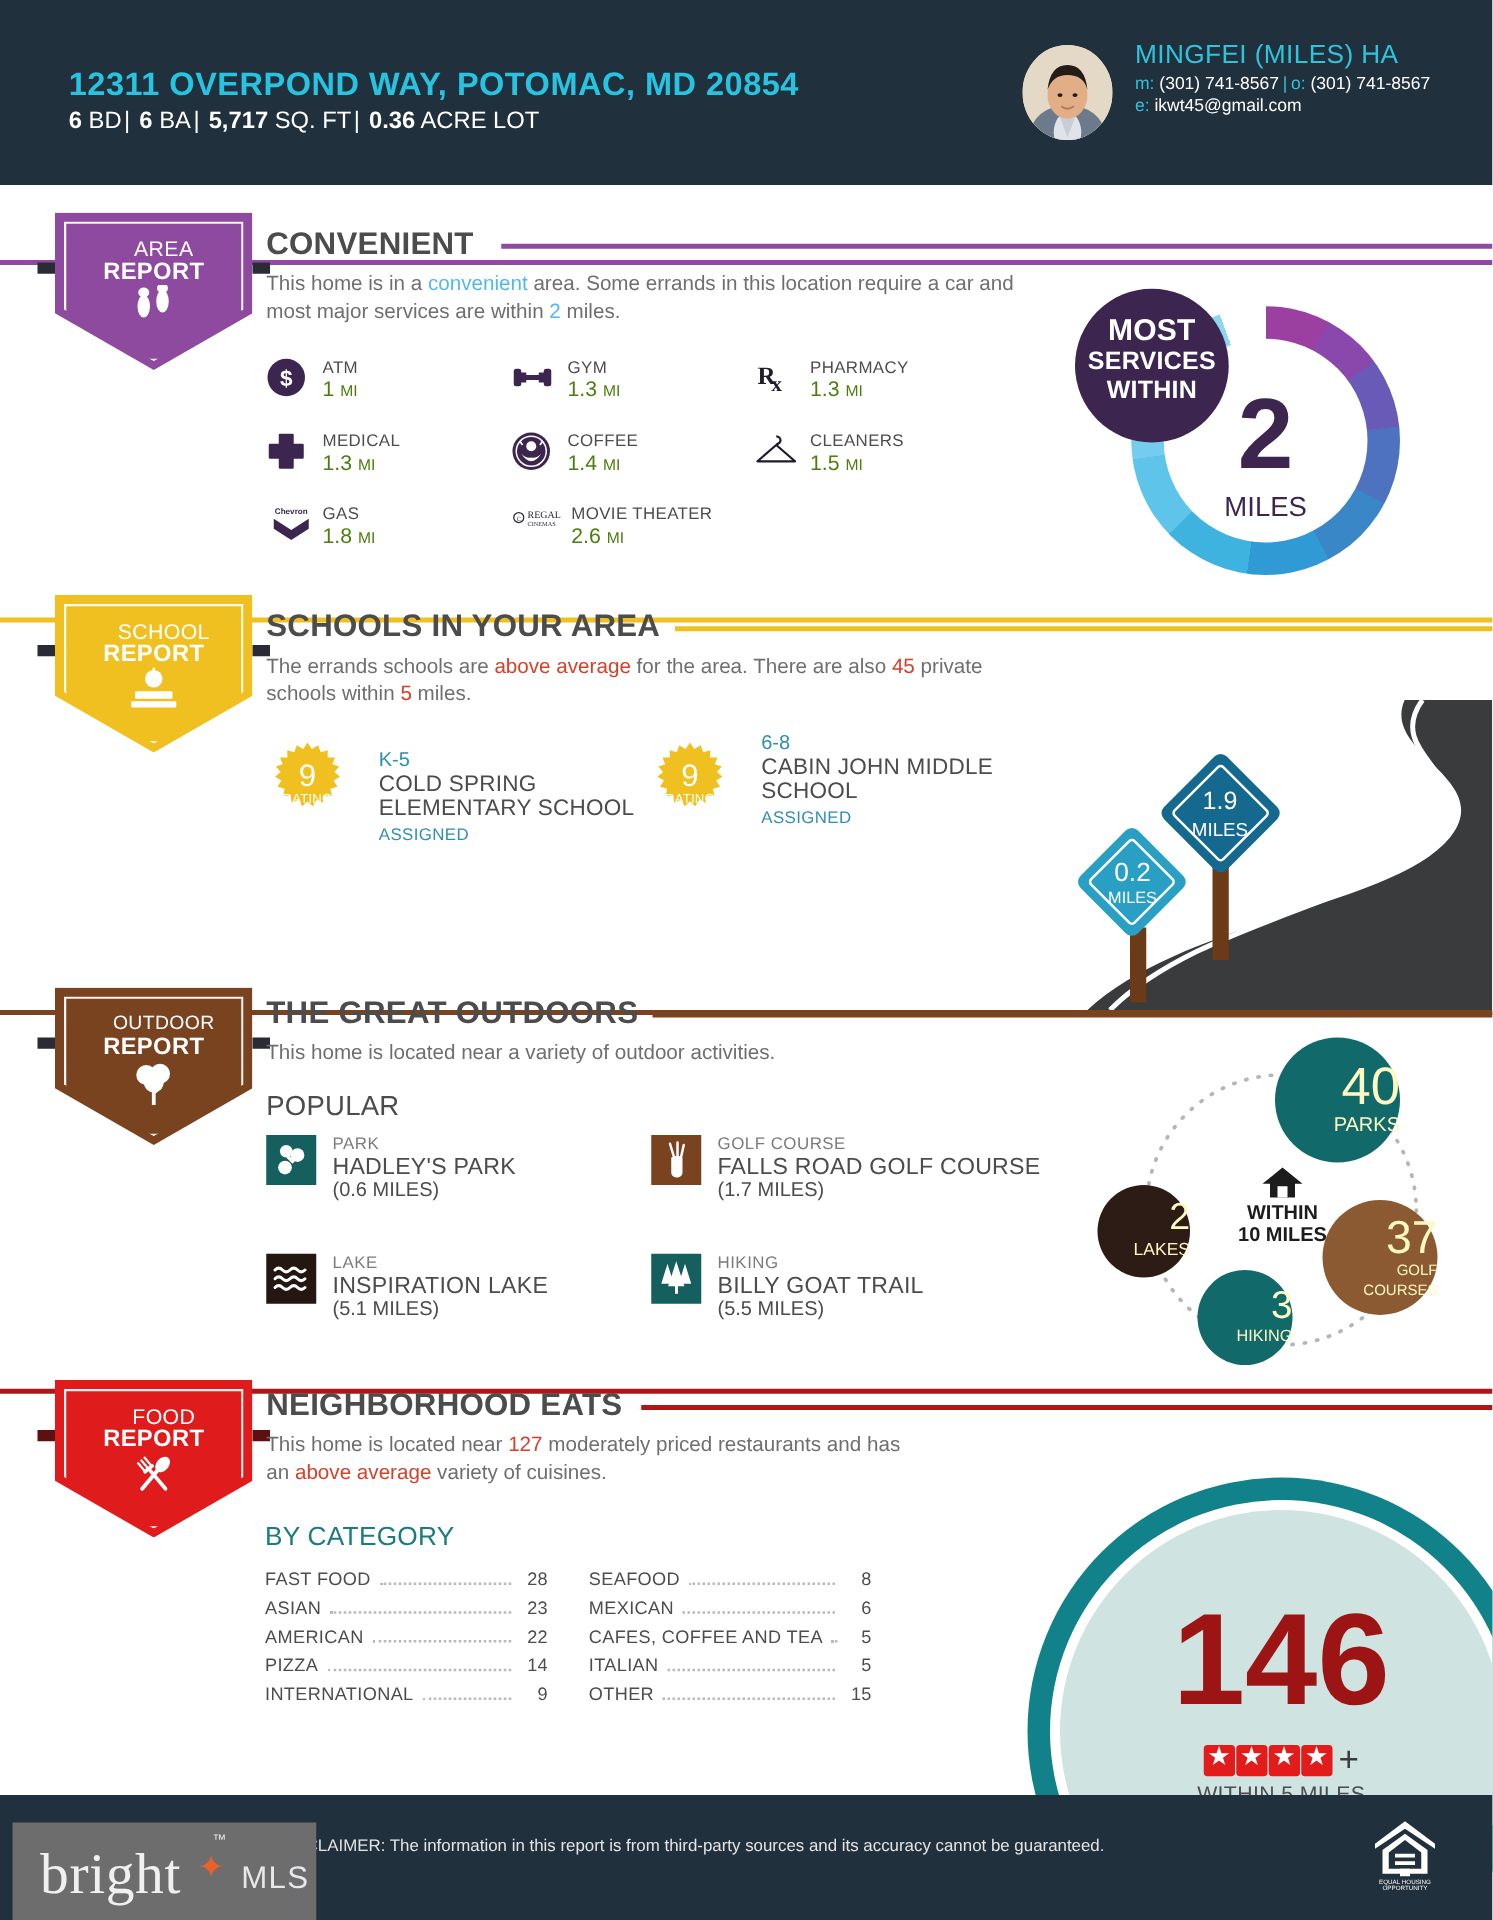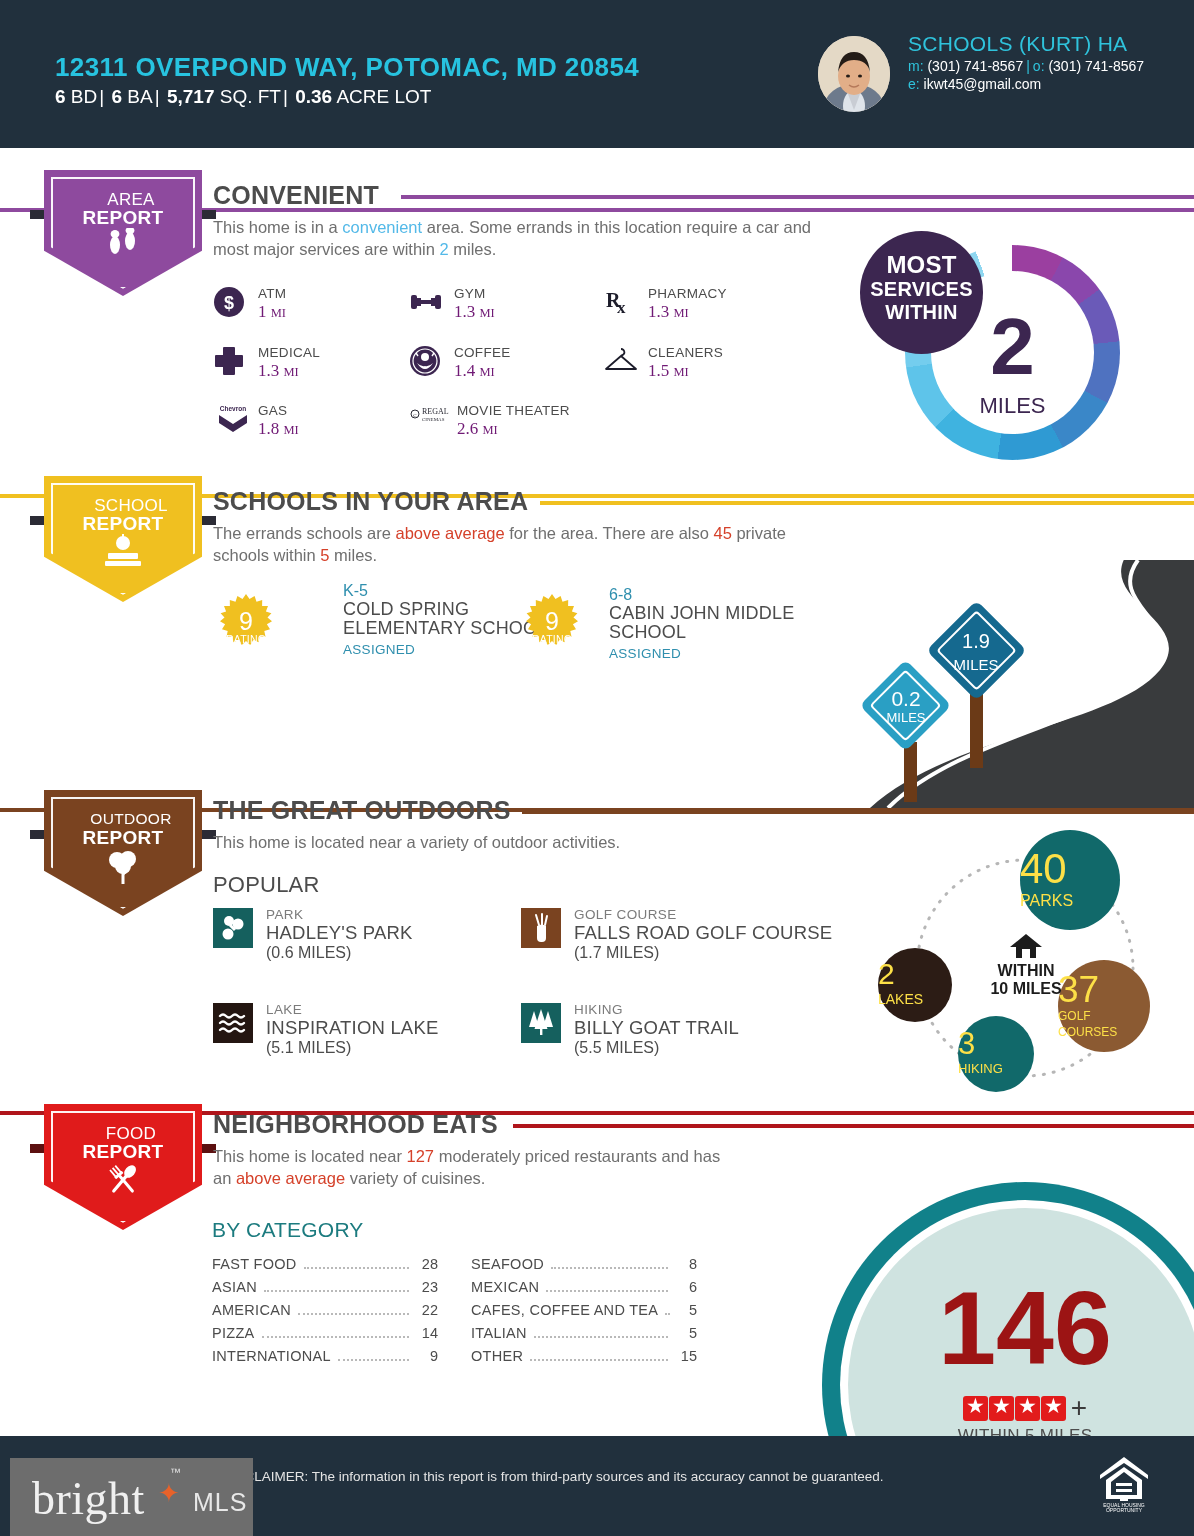--- a/index.html
+++ b/index.html
@@ -77,21 +77,21 @@
   .sect-sub{
     position:absolute;font-size:16.5px;color:#6f6f6f;line-height:1.35;width:620px;
   }
   .hl-blue{color:#53b9e8;}
   .hl-red{color:#d5412a;}
 
   
   .poi{position:absolute;width:200px;}
   .poi .ic{position:absolute;left:0;top:0;width:34px;height:34px;}
   .poi .nm{position:absolute;left:45px;top:0px;font-size:13.5px;color:#4c4c4c;letter-spacing:.3px;white-space:nowrap;}
-  .poi .ds{position:absolute;left:45px;top:16px;font-size:17px;color:#701a75;white-space:nowrap;font-family:Liberation Serif, serif;}
+  .poi .ds{position:absolute;left:45px;top:16px;font-size:17px;color:#4d7c0f;white-space:nowrap;}
   .poi .ds .u{font-size:12.5px;}
 
   
   .donut-wrap{position:absolute;left:905px;top:245px;width:215px;height:215px;}
   .donut{position:absolute;inset:0;border-radius:50%;
     background:conic-gradient(from 0deg,
       #9b3fa0 0deg 28deg,
       #8a47ac 28deg 54deg,
       #6a5ab8 54deg 84deg,
       #4f72c0 84deg 118deg,
@@ -132,21 +132,21 @@
   .sign .txt{position:absolute;left:0;right:0;text-align:center;color:#fff;}
   .post{position:absolute;width:13px;background:#6b3a17;}
 
   
   .out{position:absolute;}
   .out .ic{position:absolute;left:0;top:0;width:40px;height:40px;}
   .out .cat{position:absolute;left:53px;top:-1px;font-size:13.5px;color:#7b7b7b;letter-spacing:.4px;white-space:nowrap;}
   .out .nm{position:absolute;left:53px;top:14px;font-size:18.5px;color:#4c4c4c;letter-spacing:.2px;white-space:nowrap;}
   .out .ds{position:absolute;left:53px;top:36px;font-size:16px;color:#4c4c4c;white-space:nowrap;}
 
-  .bub{position:absolute;border-radius:50%;color:#fde047;text-align:left;}
+  .bub{position:absolute;border-radius:50%;color:#fef9c3;text-align:right;}
   .bub .n{position:absolute;left:0;right:0;font-weight:normal;}
   .bub .l{position:absolute;left:0;right:0;}
 
   
   .bycat{position:absolute;left:212px;top:1218px;font-size:21px;color:#1c7b7f;letter-spacing:.2px;}
   .cat-col{position:absolute;font-size:14.5px;color:#4c4c4c;}
   .cat-row{position:relative;height:23px;display:flex;align-items:baseline;}
   .cat-row .k{white-space:nowrap;letter-spacing:.3px;}
   .cat-row .dots{flex:1;border-bottom:2px dotted #b9b9b9;margin:0 7px 4px 7px;}
   .cat-row .v{width:22px;text-align:right;}
@@ -198,21 +198,21 @@
         <ellipse cx="36" cy="72" rx="30" ry="24" fill="#6d7a8c"></ellipse>
         <ellipse cx="36" cy="70" rx="11" ry="16" fill="#dfe4ea"></ellipse>
         <path d="M30 58 L36 74 L42 58 Z" fill="#c9cdd4"></path>
         <ellipse cx="36" cy="40" rx="16" ry="19" fill="#e2ae88"></ellipse>
         <path d="M20 36 Q22 16 36 16 Q50 16 52 36 Q49 24 36 24 Q24 24 20 36 Z" fill="#241c17"></path>
         <ellipse cx="30" cy="40" rx="2" ry="1.5" fill="#241c17"></ellipse>
         <ellipse cx="42" cy="40" rx="2" ry="1.5" fill="#241c17"></ellipse>
         <path d="M31 49 Q36 53 41 49" stroke="#b5795a" stroke-width="1.5" fill="none"></path>
       </svg>
     </div>
-    <div class="agent-name">SCHOOLS (KURT) HA</div>
+    <div class="agent-name">MINGFEI (MILES) HA</div>
     <div class="agent-line1">
       <span class="lbl">m:</span>
       <span>(301) 741-8567</span><span class="pipe">|</span><span class="lbl">o:</span>
       <span>(301) 741-8567</span>
     </div>
     <div class="agent-line2">
       <span class="lbl">e:</span>
       <span>ikwt45@gmail.com</span>
     </div>
   </div>
@@ -370,21 +370,21 @@
     <span>The errands schools are </span><span class="hl-red">above average</span><span> for the area. There are also </span><span class="hl-red">45</span><span> private schools within </span><span class="hl-red">5</span><span> miles.</span>
   </div>
 
   <div class="rating" style="left:215px;top:594px;">
     <svg class="star" viewBox="0 0 62 62">
       <polygon fill="#f0c020" points="31,0 34.5,5.1 39.6,2.1 41.5,7.7 47.2,6.1 47.1,12 53,11.9 50.9,17.4 56.4,19.2 52.5,23.5 57,27.3 51.9,30.3 55,35.3 49.3,36.9 50.5,42.7 44.6,42.3 43.6,48.2 38.2,45.9 35.2,51 31,47 26.8,51 23.8,45.9 18.4,48.2 17.4,42.3 11.5,42.7 12.7,36.9 7,35.3 10.1,30.3 5,27.3 9.5,23.5 5.6,19.2 11.1,17.4 9,11.9 14.9,12 14.8,6.1 20.5,7.7 22.4,2.1 27.5,5.1"></polygon>
     </svg>
     <div class="n">9</div>
     <div class="r">RATING</div>
   </div>
-  <div class="sch" style="left:303px;top:582px;width:210px;margin-left:40px;">
+  <div class="sch" style="left:303px;top:600px;width:210px;">
     <div class="gr">K-5</div>
     <div class="nm">COLD SPRING ELEMENTARY SCHOOL</div>
     <div class="as" style="margin-top:3px;">ASSIGNED</div>
   </div>
 
   <div class="rating" style="left:521px;top:594px;">
     <svg class="star" viewBox="0 0 62 62">
       <polygon fill="#f0c020" points="31,0 34.5,5.1 39.6,2.1 41.5,7.7 47.2,6.1 47.1,12 53,11.9 50.9,17.4 56.4,19.2 52.5,23.5 57,27.3 51.9,30.3 55,35.3 49.3,36.9 50.5,42.7 44.6,42.3 43.6,48.2 38.2,45.9 35.2,51 31,47 26.8,51 23.8,45.9 18.4,48.2 17.4,42.3 11.5,42.7 12.7,36.9 7,35.3 10.1,30.3 5,27.3 9.5,23.5 5.6,19.2 11.1,17.4 9,11.9 14.9,12 14.8,6.1 20.5,7.7 22.4,2.1 27.5,5.1"></polygon>
     </svg>
     <div class="n">9</div>

